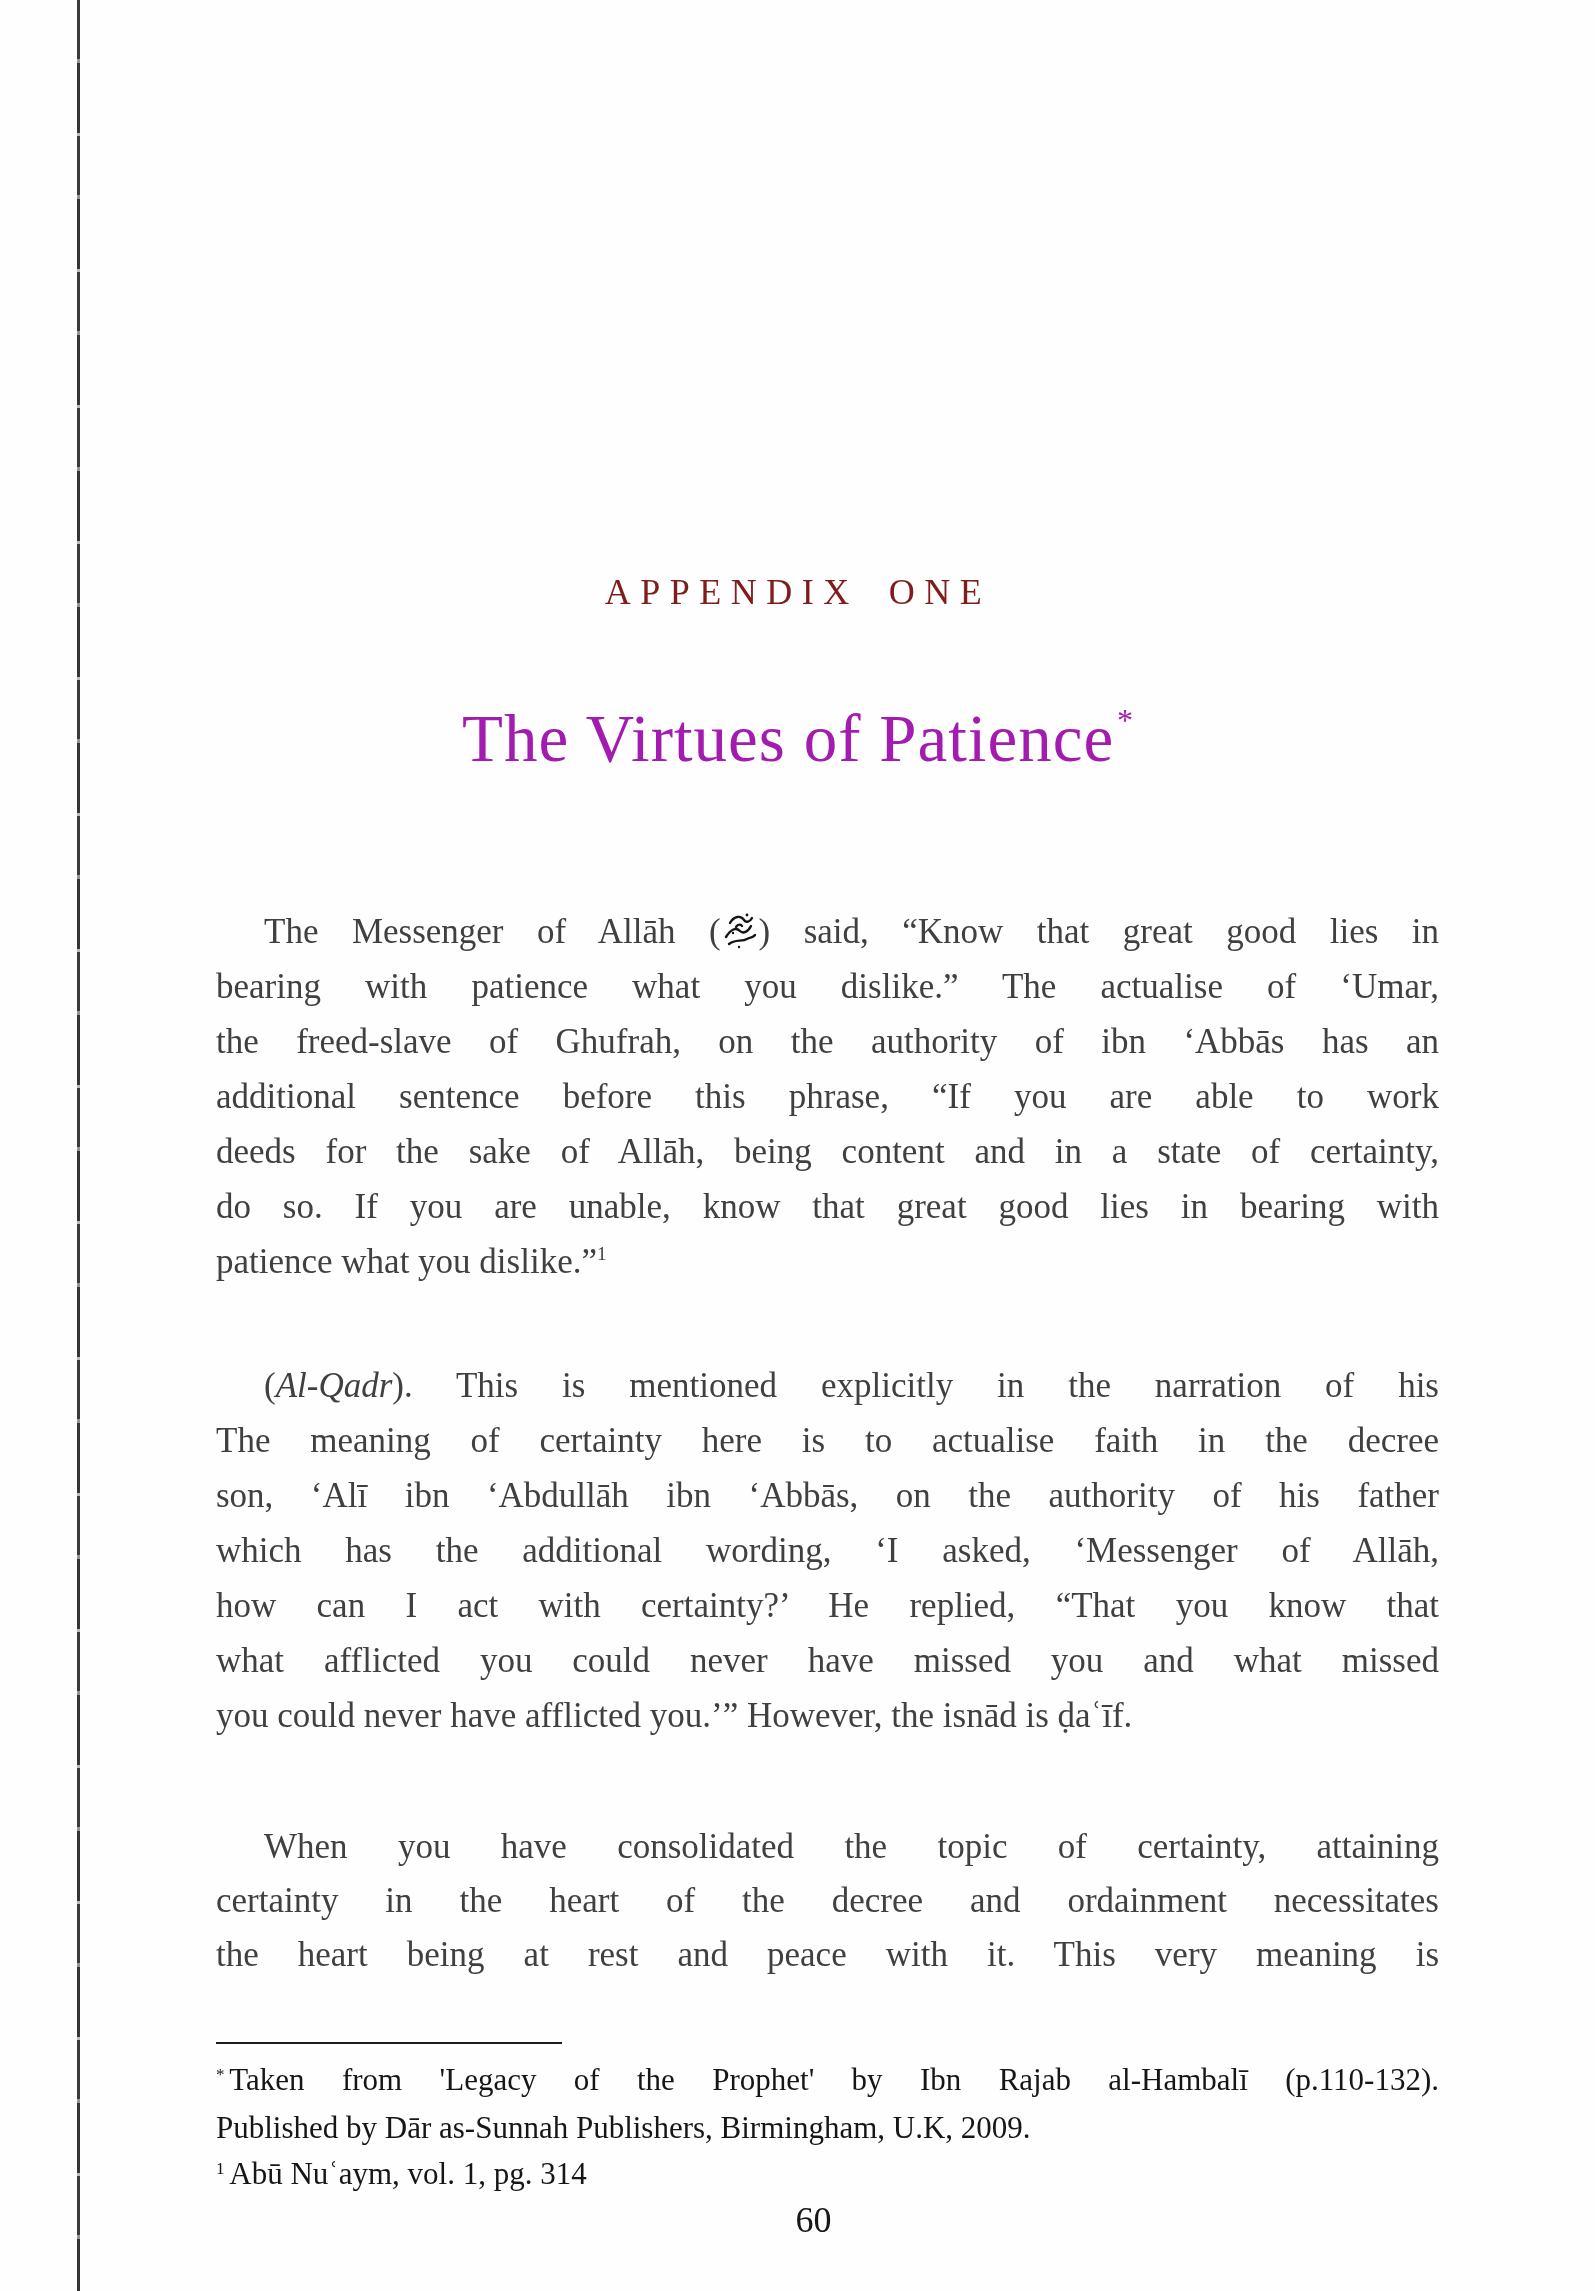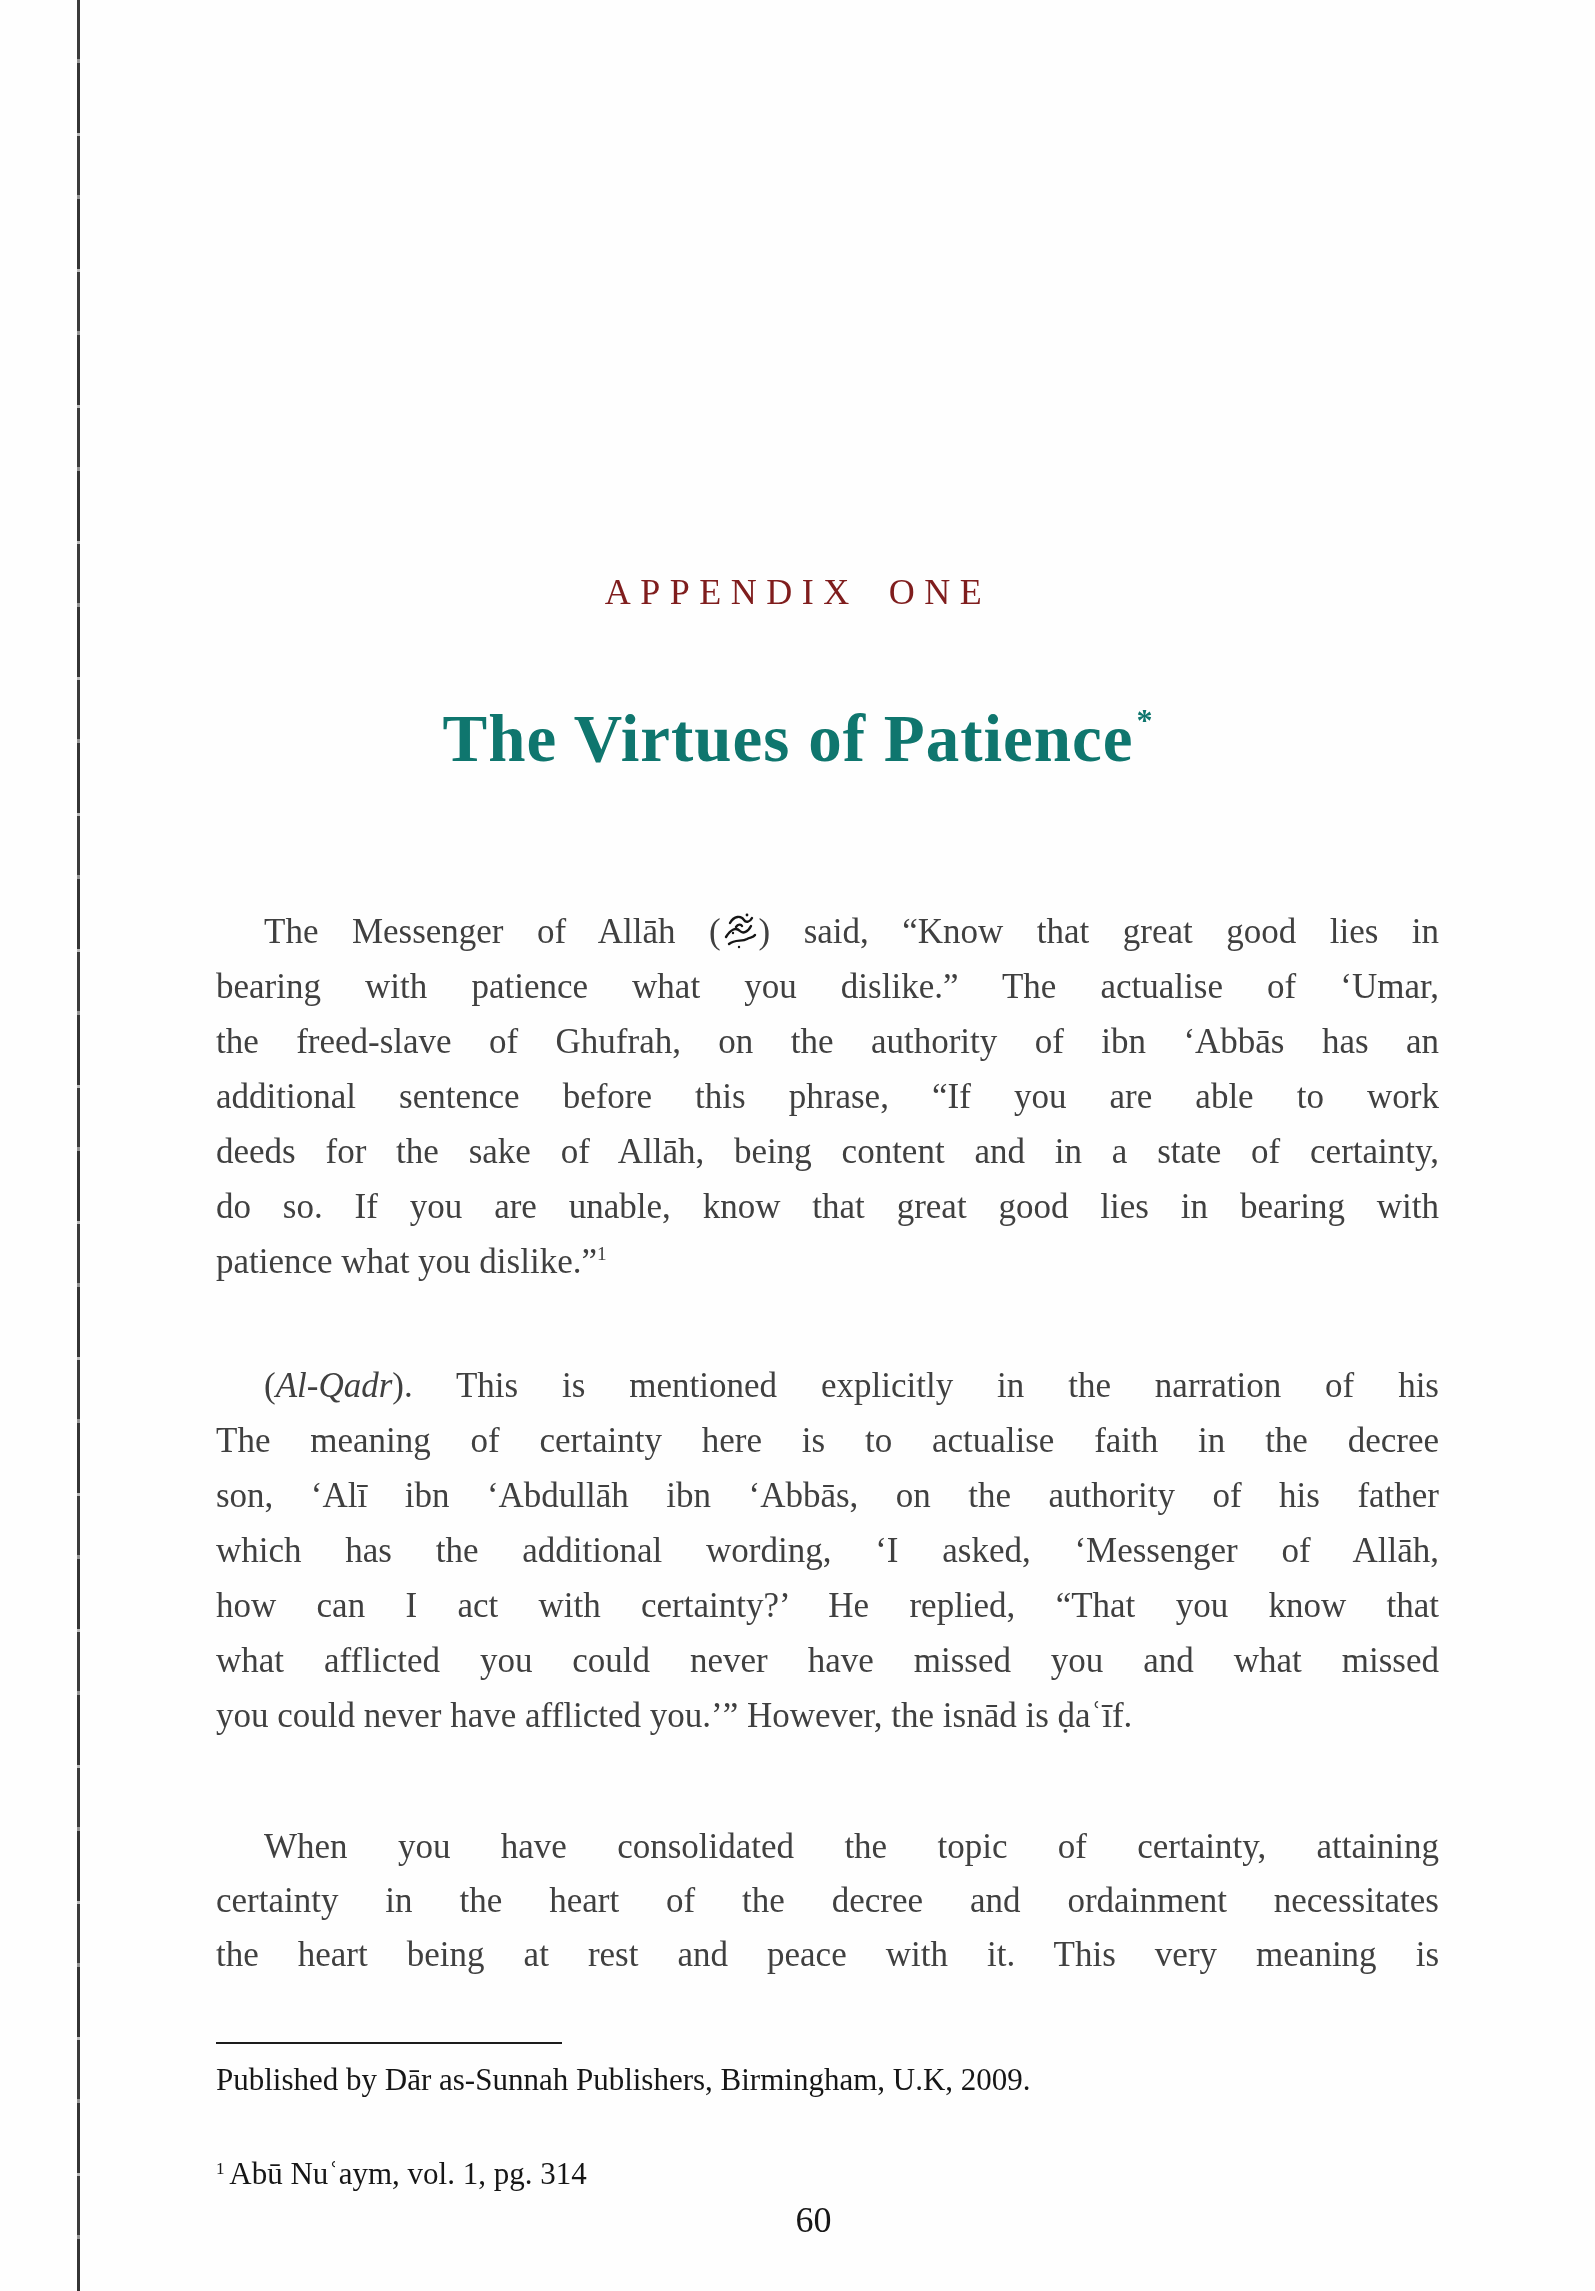--- a/index.html
+++ b/index.html
@@ -36,23 +36,23 @@
     word-spacing: 11.4px;
     color: #7f1d1d;
   }
   .title {
     position: absolute;
     left: 0; right: 0;
     top: 700px;
     margin: 0;
     text-align: center;
     font-size: 67px;
-    font-weight: bold;
+    font-weight: normal;
     letter-spacing: 1px;
-    color: #0f766e;
+    color: #a21caf;
   }
   .title sup { font-size: 32px; vertical-align: 30px; margin-left: 2.9px; }
   .col {
     position: absolute;
     left: 216px;
     width: 1223px;
     top: 0;
     height: 100%;
   }
   .para {
@@ -144,20 +144,21 @@
         <div class="tline tlast">you could never have afflicted you.’” However, the isnād is ḍaʿīf.</div>
       </div>
     <div class="para p3">
         <div class="tline">When you have consolidated the topic of certainty, attaining</div>
         <div class="tline">certainty in the heart of the decree and ordainment necessitates</div>
         <div class="tline">the heart being at rest and peace with it. This very meaning is</div>
       </div>
 
     <div class="fnrule"></div>
     <div class="footnote fn1">
+        <div class="tline fjust"><sup>*</sup>Taken from 'Legacy of the Prophet' by Ibn Rajab al-Hambalī (p.110-132).</div>
         <div class="tline tlast">Published by Dār as-Sunnah Publishers, Birmingham, U.K, 2009.</div>
       </div>
     <div class="footnote fn2">
         <div class="tline tlast"><sup>1</sup>Abū Nuʿaym, vol. 1, pg. 314</div>
       </div>
   </div>
 
   <div class="pageno">60</div>
 </div>
 

